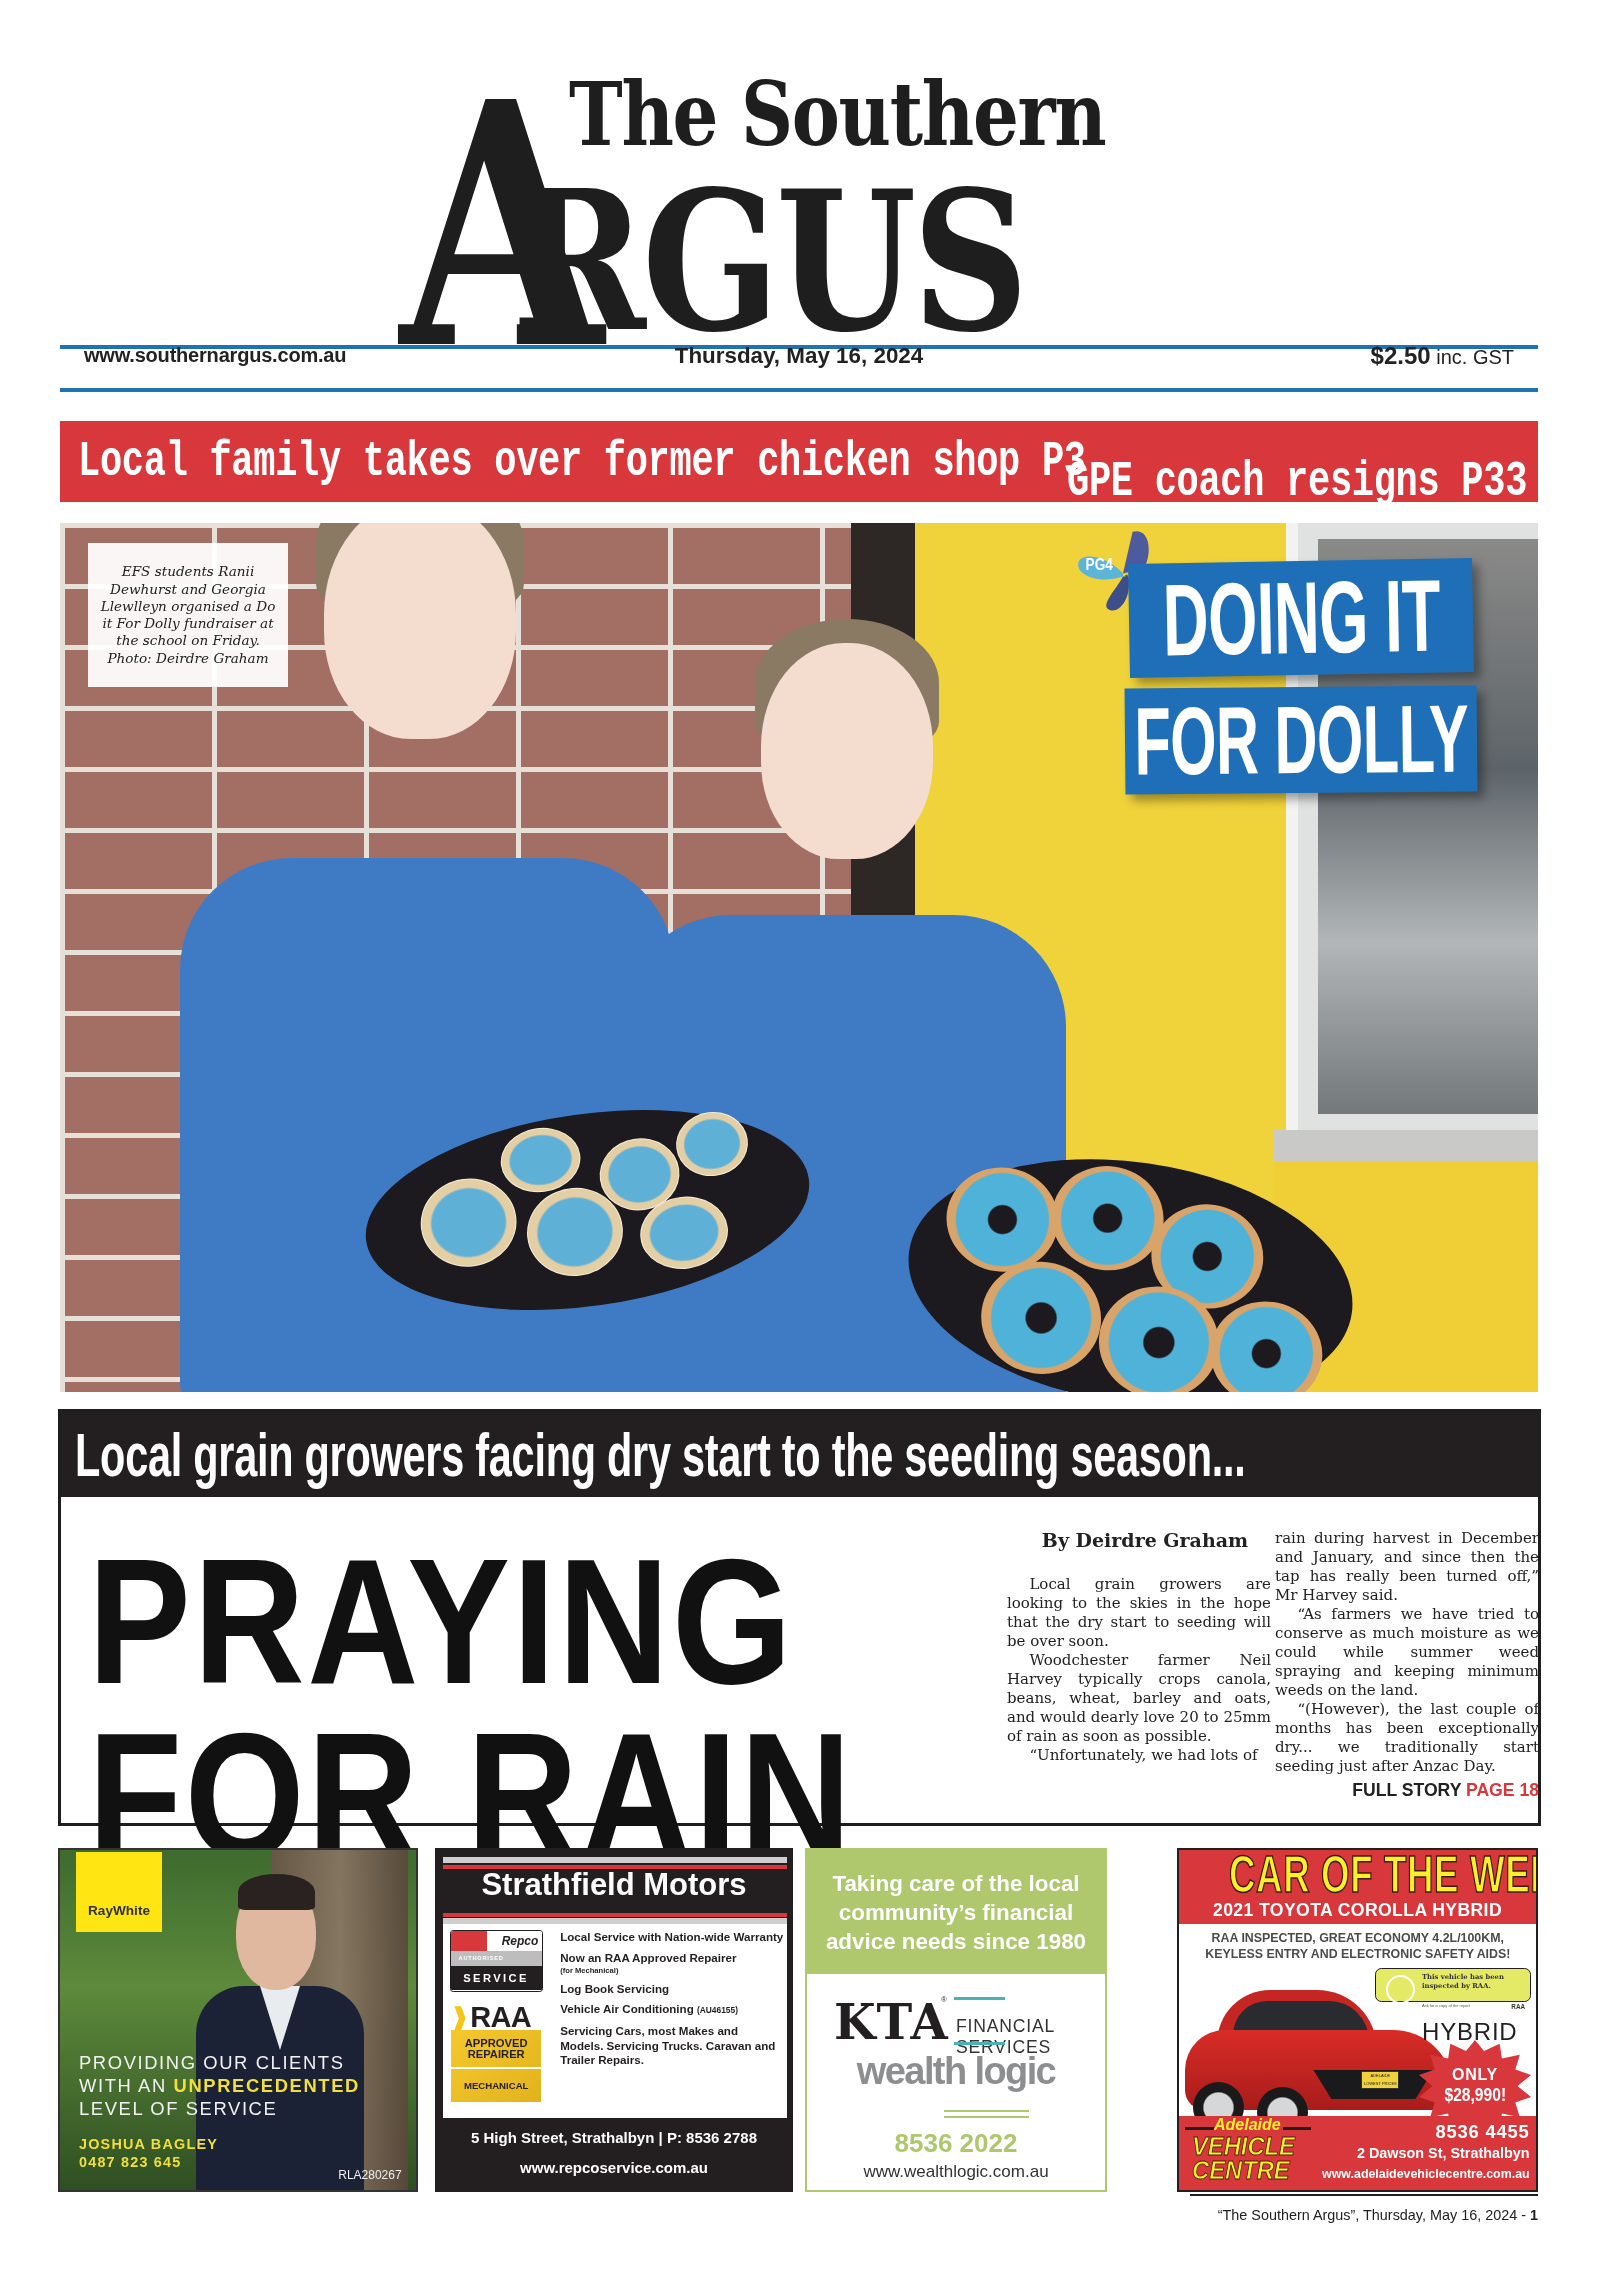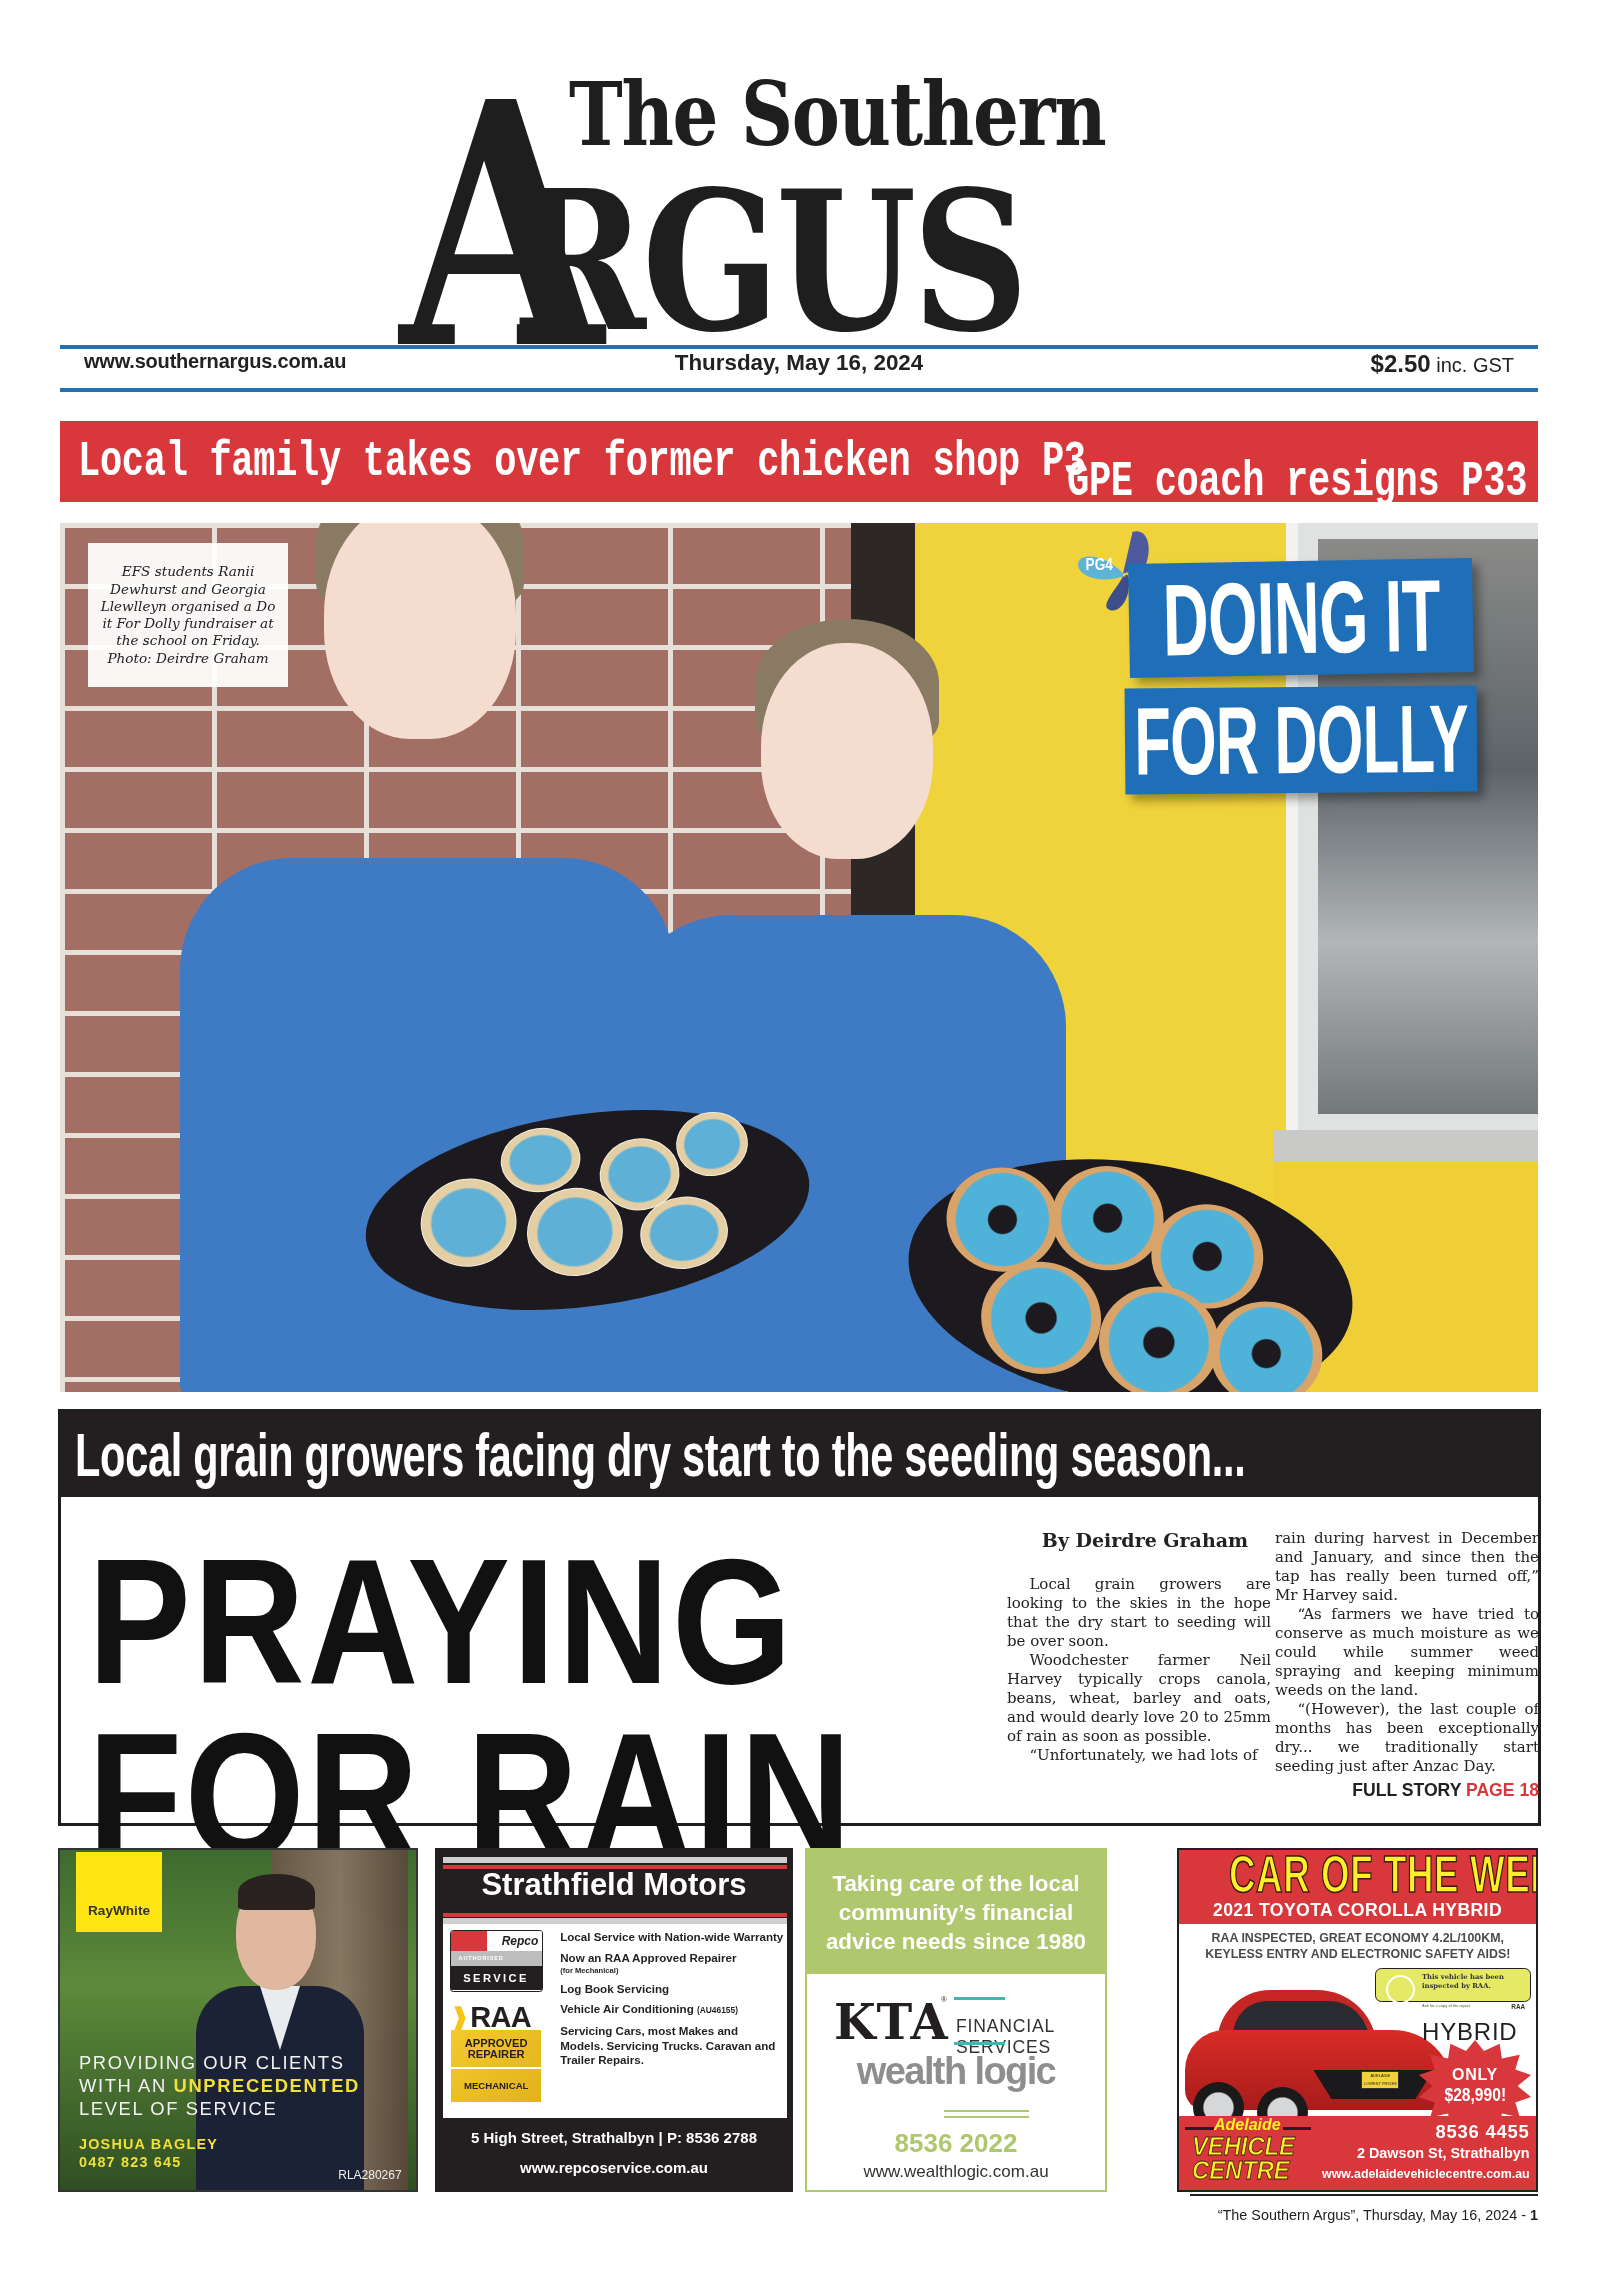--- a/index.html
+++ b/index.html
@@ -11,21 +11,21 @@
   .mh-A { position: absolute; left: 8px; top: -6.4px; font-family: "DejaVu Serif", serif; font-weight: bold;
           font-size: 336px; line-height: 1; color: #1e1e1e; transform: scaleX(0.78); transform-origin: left top; letter-spacing: -8px; }
   .mh-top { position: absolute; left: 177px; top: 6.4px; font-family: "DejaVu Serif", serif; font-weight: bold;
             font-size: 88px; line-height: 1; color: #1e1e1e; transform: scaleX(0.82); transform-origin: left top; white-space: nowrap; letter-spacing: -1.6px; }
   .mh-bottom { position: absolute; left: 120px; top: 102px; font-family: "DejaVu Serif", serif; font-weight: bold;
                font-size: 192px; line-height: 1; color: #1e1e1e; transform: scaleX(0.84); transform-origin: left top; white-space: nowrap; letter-spacing: -4.8px; }
 
   
   .rule { position: absolute; left: 60px; width: 1478px; height: 4px; background: #1f72b4; }
   .rule.r1 { top: 345px; } .rule.r2 { top: 388px; }
-  .infobar { position: absolute; left: 60px; top: 350px; width: 1478px; height: 37px; display: flex; align-items: flex-start; justify-content: space-between; padding: 0 24px; }
+  .infobar { position: absolute; left: 60px; top: 337px; width: 1478px; height: 37px; display: flex; align-items: center; justify-content: space-between; padding: 0 24px; }
   .info-url { font-size: 20px; font-weight: bold; color: #222; letter-spacing: -0.2px; }
   .info-date { font-size: 22.4px; font-weight: bold; color: #222; position: absolute; left: 50%; transform: translateX(-50%); }
   .info-price { font-size: 20px; color: #222; }
   .info-price b { font-size: 24px; }
 
   
   .teaser-banner { position: absolute; left: 60px; top: 421px; width: 1478px; height: 81px; background: #d8373c;
                    display: flex; align-items: center; padding: 0 17.6px; gap: 46px; font-family: Liberation Mono, monospace; }
   .teaser { color: #fff; font-weight: bold; font-size: 50px; line-height: 1; white-space: nowrap;
             transform: scaleX(0.74); transform-origin: left center; letter-spacing: -0.4px; }

